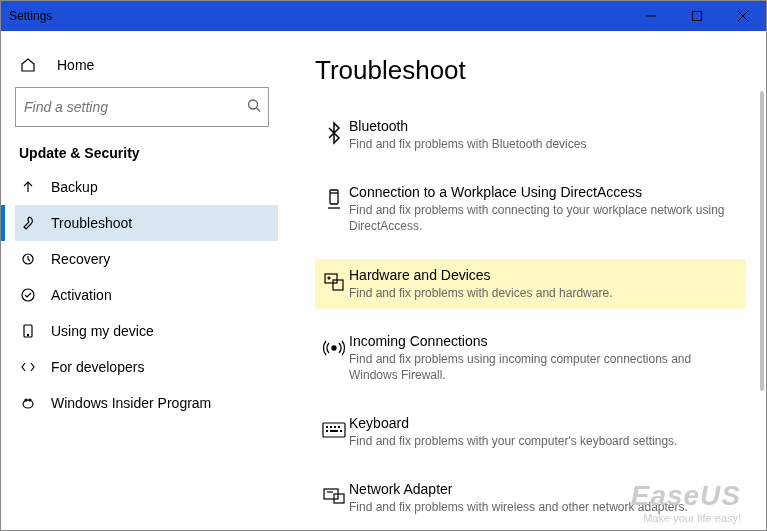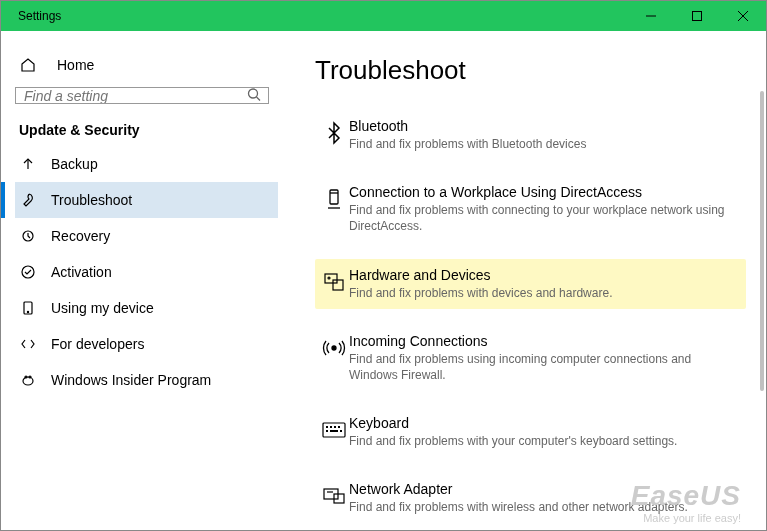--- a/index.html
+++ b/index.html
@@ -1,27 +1,27 @@
 <!DOCTYPE html>
 <html><head>
 <meta charset="utf-8">
 <style>
   * { box-sizing: border-box; margin: 0; padding: 0; }
   body { font-family: "Segoe UI", Tahoma, sans-serif; background: #fff; color: #000; font-size: 13px; }
   .window { width: 767px; height: 531px; border: 1px solid #888; display: flex; flex-direction: column; position: relative; overflow: hidden; }
-  .titlebar { height: 30px; display: flex; align-items: center; justify-content: space-between; padding-left: 17px; background: #22c55e; font-size: 12px; }
+  .titlebar { height: 30px; display: flex; align-items: center; justify-content: space-between; padding-left: 8px; background: #1d4ed8; font-size: 12px; }
   .titlebar-controls { display: flex; height: 100%; }
   .tbtn { width: 46px; display: flex; align-items: center; justify-content: center; font-size: 12px; color: #000; }
   .tbtn svg { stroke: #000; stroke-width: 1; fill: none; }
   .body { flex: 1; display: flex; overflow: hidden; }
   .sidebar { width: 284px; padding: 18px 6px 0 14px; display: flex; flex-direction: column; border-right: 1px solid transparent; }
   .home-row { display: flex; align-items: center; gap: 20px; padding: 8px 6px 14px 4px; font-size: 14px; }
   .home-row .icon { width: 18px; display:flex; justify-content:center; }
   .search-wrap { position: relative; width: 254px; margin-bottom: 18px; }
-  .search { width: 100%; height: 17px; border: 1px solid #999; padding: 0 30px 0 8px; font-size: 14px; font-style: italic; color: #666; outline: none; }
+  .search { width: 100%; height: 40px; border: 1px solid #999; padding: 0 30px 0 8px; font-size: 14px; font-style: italic; color: #666; outline: none; }
   .search-icon { position: absolute; right: 8px; top: 50%; transform: translateY(-50%); color: #666; }
   .section-title { font-weight: 600; font-size: 14px; padding: 0 0 8px 4px; }
   .nav { display: flex; flex-direction: column; }
   .nav-item { display: flex; align-items: center; gap: 14px; padding: 10px 6px 10px 4px; font-size: 14px; position: relative; }
   .nav-item .icon { width: 18px; display: flex; justify-content: center; }
   .nav-item.selected { background: #d8e6f2; }
   .nav-item.selected::before { content:""; position:absolute; left:-14px; top:0; bottom:0; width:4px; background:#0078d4; }
   .main { flex: 1; padding: 24px 20px 0 30px; overflow-y: auto; position: relative; }
   .main-title { font-size: 26px; font-weight: 400; margin-bottom: 24px; }
   .ts-list { display: flex; flex-direction: column; gap: 16px; }

